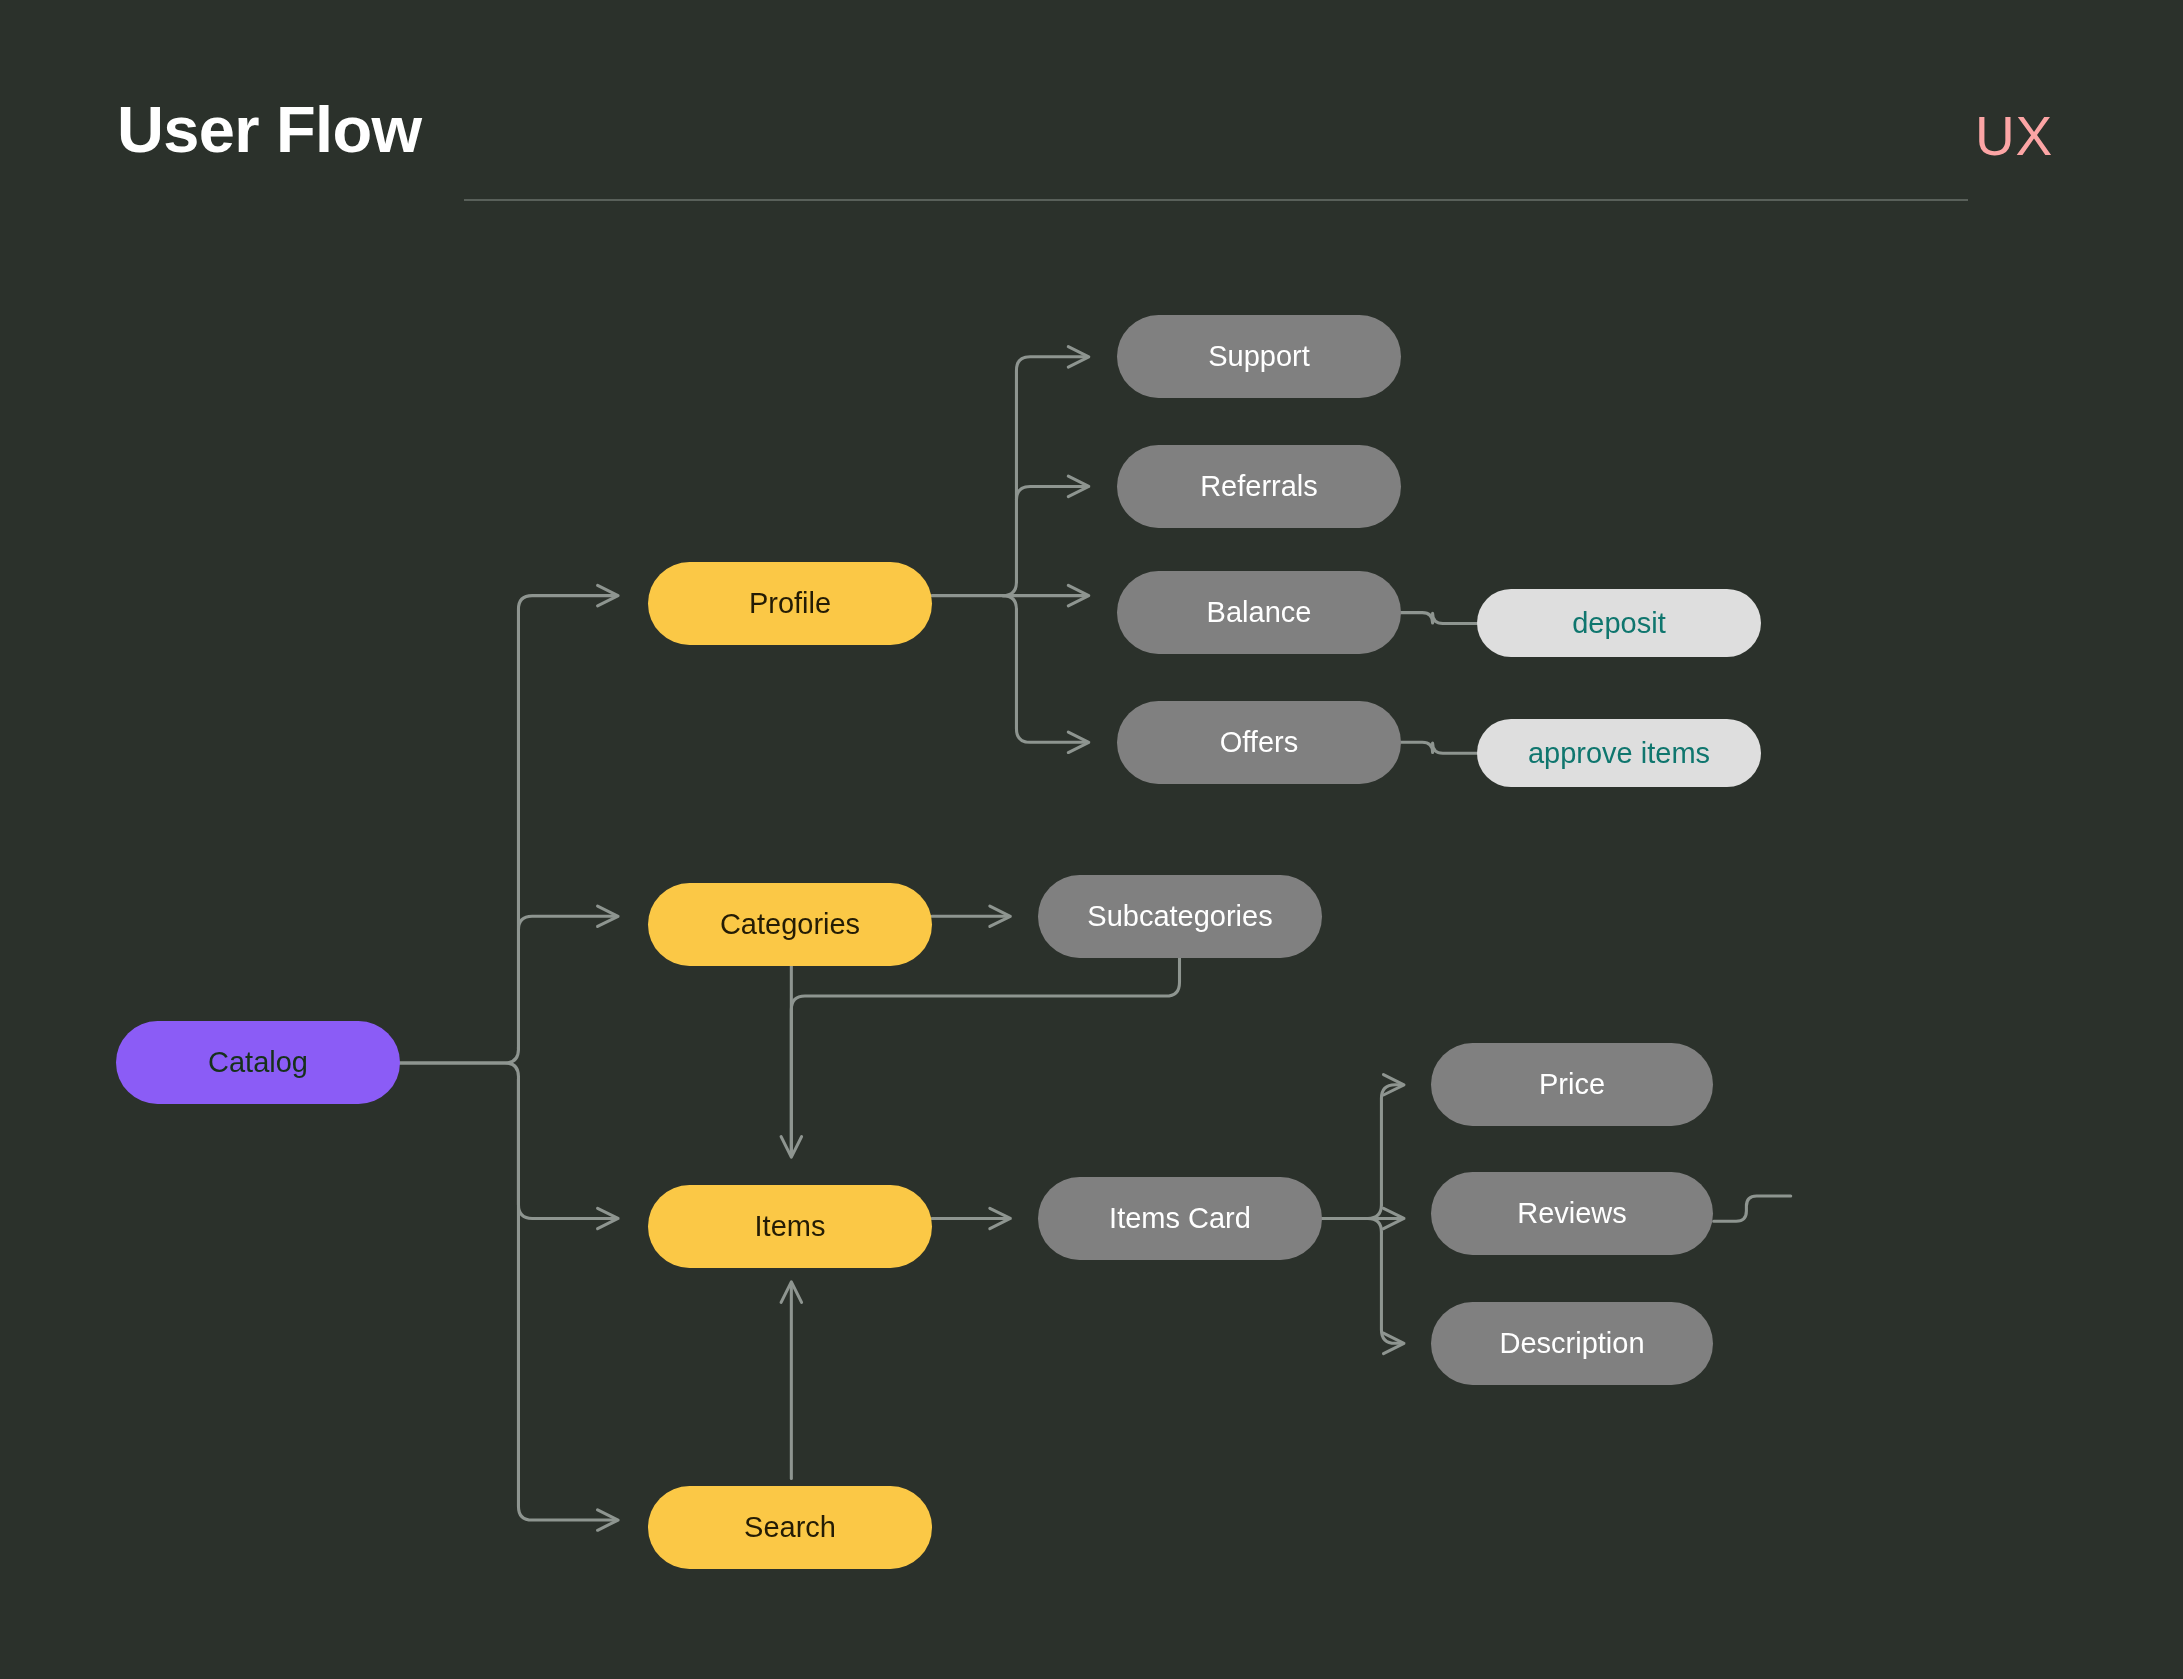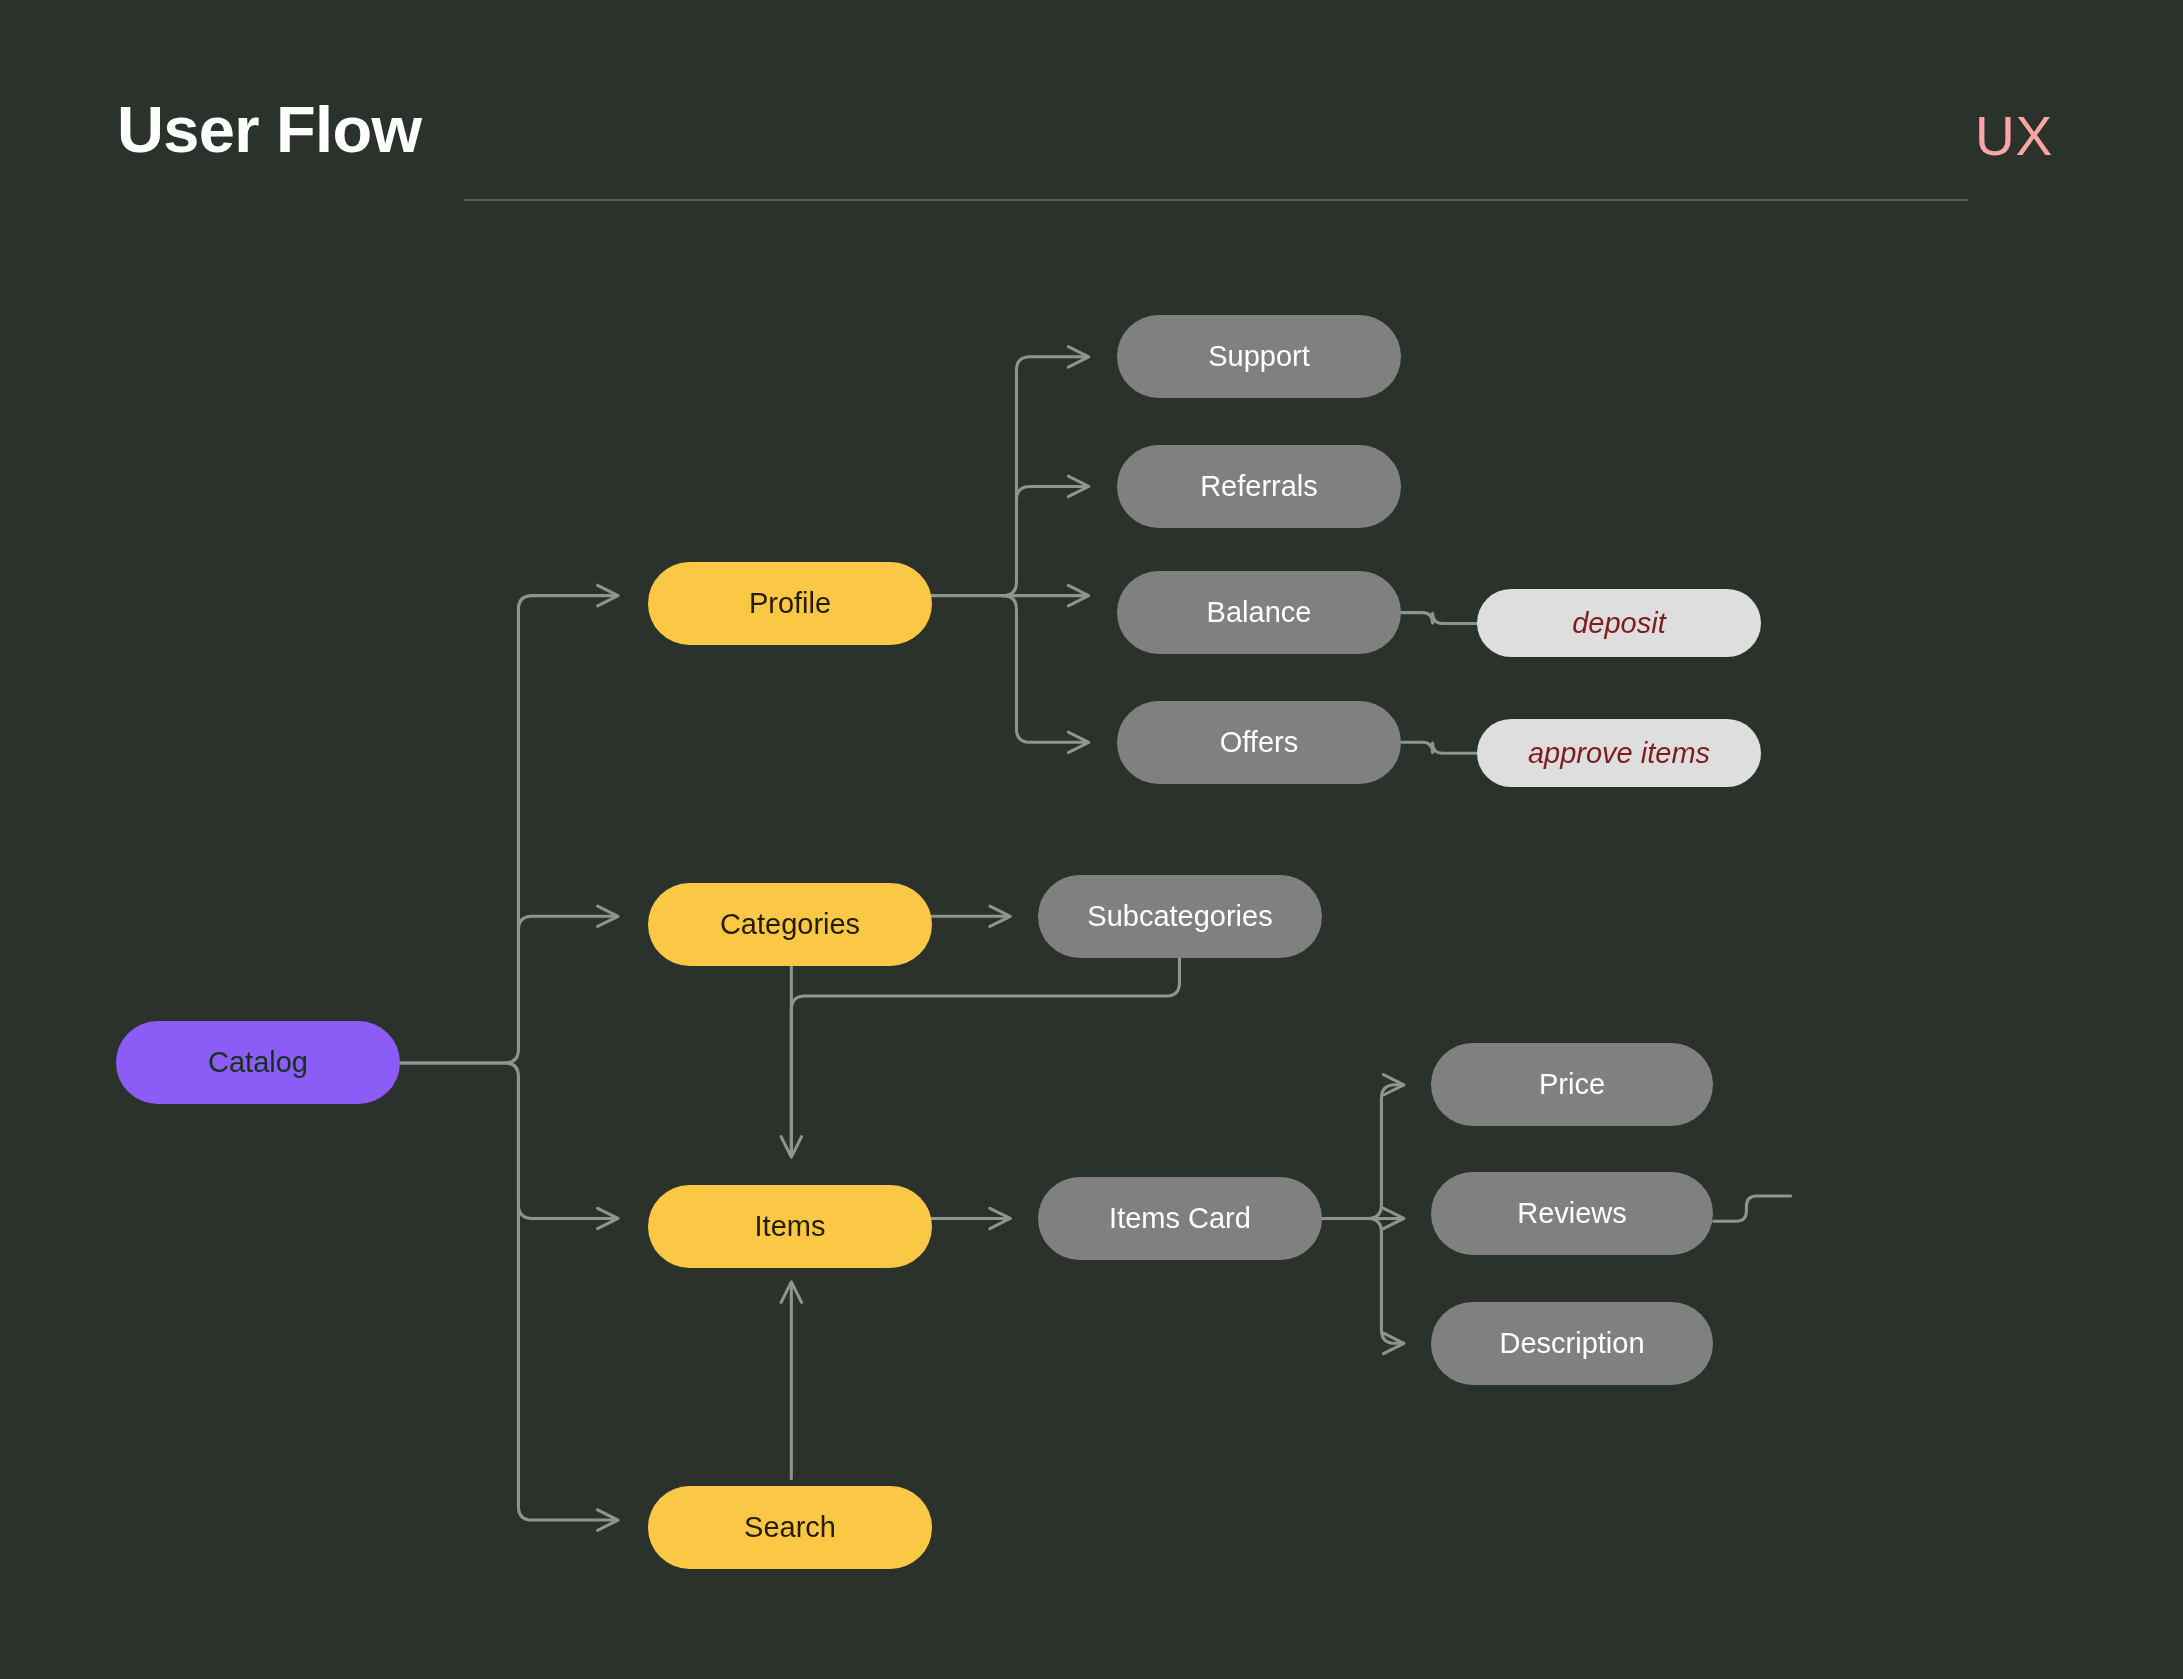--- a/index.html
+++ b/index.html
@@ -36,21 +36,21 @@
   .node{
     position:absolute;box-sizing:border-box;
     display:flex;align-items:center;justify-content:center;
     border-radius:48px;
     font-size:29px;line-height:1;
     text-align:right;white-space:nowrap;
   }
   .node.green{background:#8b5cf6;color:#16311A;}
   .node.yellow{background:#FBC846;color:#241C05;margin-top:8px;}
   .node.gray{background:#808080;color:#FFFFFF;}
-  .node.light{background:#DEDEDE;color:#7f1d1d;font-style:italic;}
+  .node.light{background:#DEDEDE;color:#0f766e;}
 </style>
 </head>
 <body>
 
 <div id="stage">
 
   <div class="header">
     <div class="title">User Flow</div>
     <div class="ux">UX</div>
     <div class="divider"></div>

